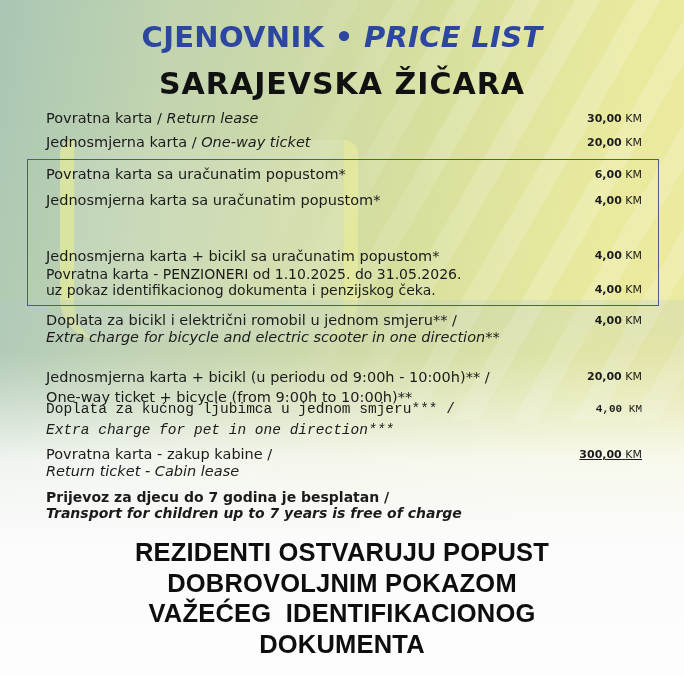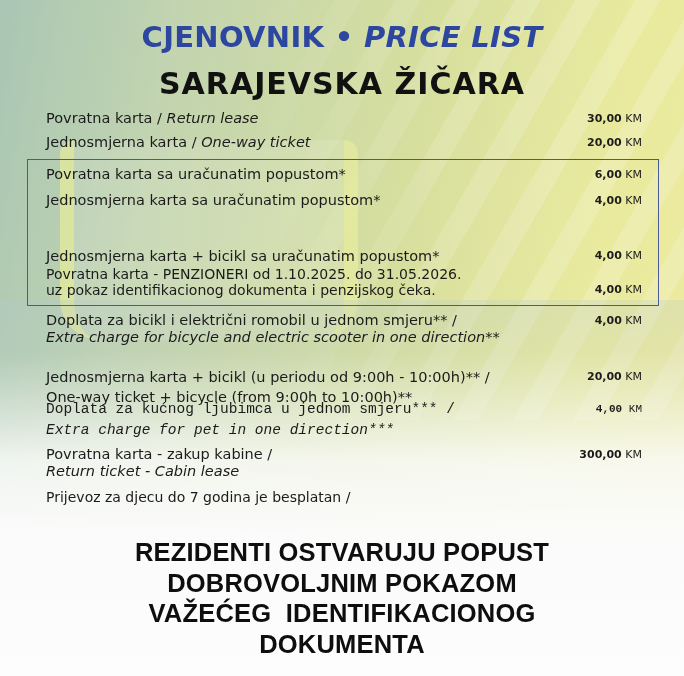--- a/index.html
+++ b/index.html
@@ -130,26 +130,27 @@
     <span class="line">Doplata za kućnog ljubimca u jednom smjeru*** /</span>
     <span class="line it">Extra charge for pet in one direction***</span>
   </div>
   <div class="price" style="top:0;"><b>4,00</b> <span>KM</span></div>
 </div>
 <div class="row" style="top:446px;height:34px;line-height:17px;">
   <div class="desc">
     <span class="line">Povratna karta - zakup kabine /</span>
     <span class="line it">Return ticket - Cabin lease</span>
   </div>
-  <div class="price" style="top:0;"><b>300,00</b> <span>KM</span></div>
+  <div class="price" style="top:0;text-decoration:underline;"><b>300,00</b> <span>KM</span></div>
 </div>
 
-<div class="row" style="top:489px;height:34px;line-height:16px;font-size:14px;">
+<div class="row" style="top:489px;height:34px;line-height:16px;font-size:14px;font-weight:bold;">
   <div class="desc">
     <span class="line">Prijevoz za djecu do 7 godina je besplatan /</span>
+    <span class="line it">Transport for children up to 7 years is free of charge</span>
   </div>
 </div>
 
 <div class="footer">
   <span>REZIDENTI OSTVARUJU POPUST</span>
   <span>DOBROVOLJNIM POKAZOM</span>
   <span>VAŽEĆEG  IDENTIFIKACIONOG</span>
   <span>DOKUMENTA</span>
 </div>
 

